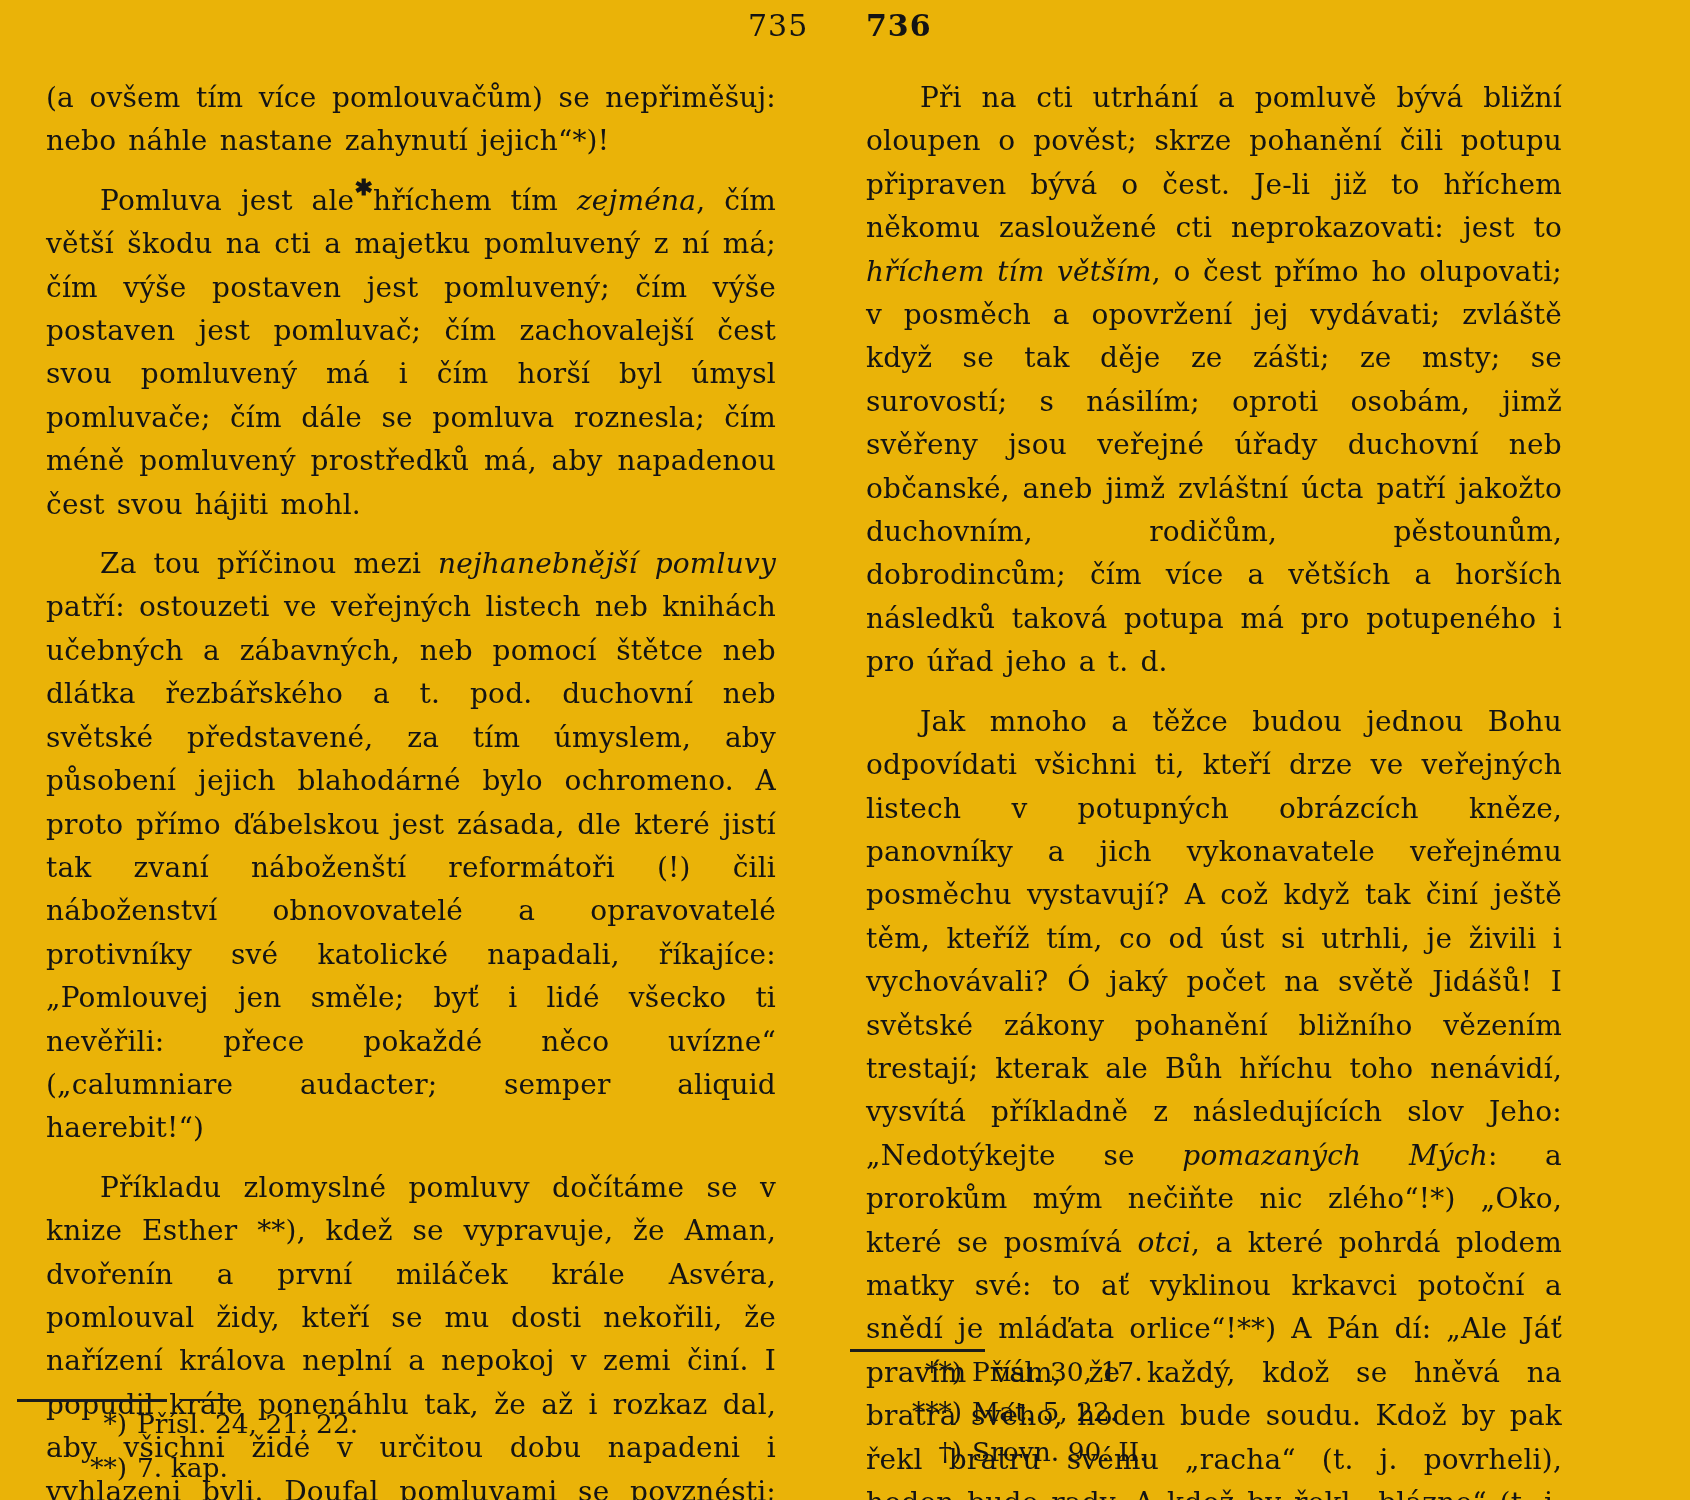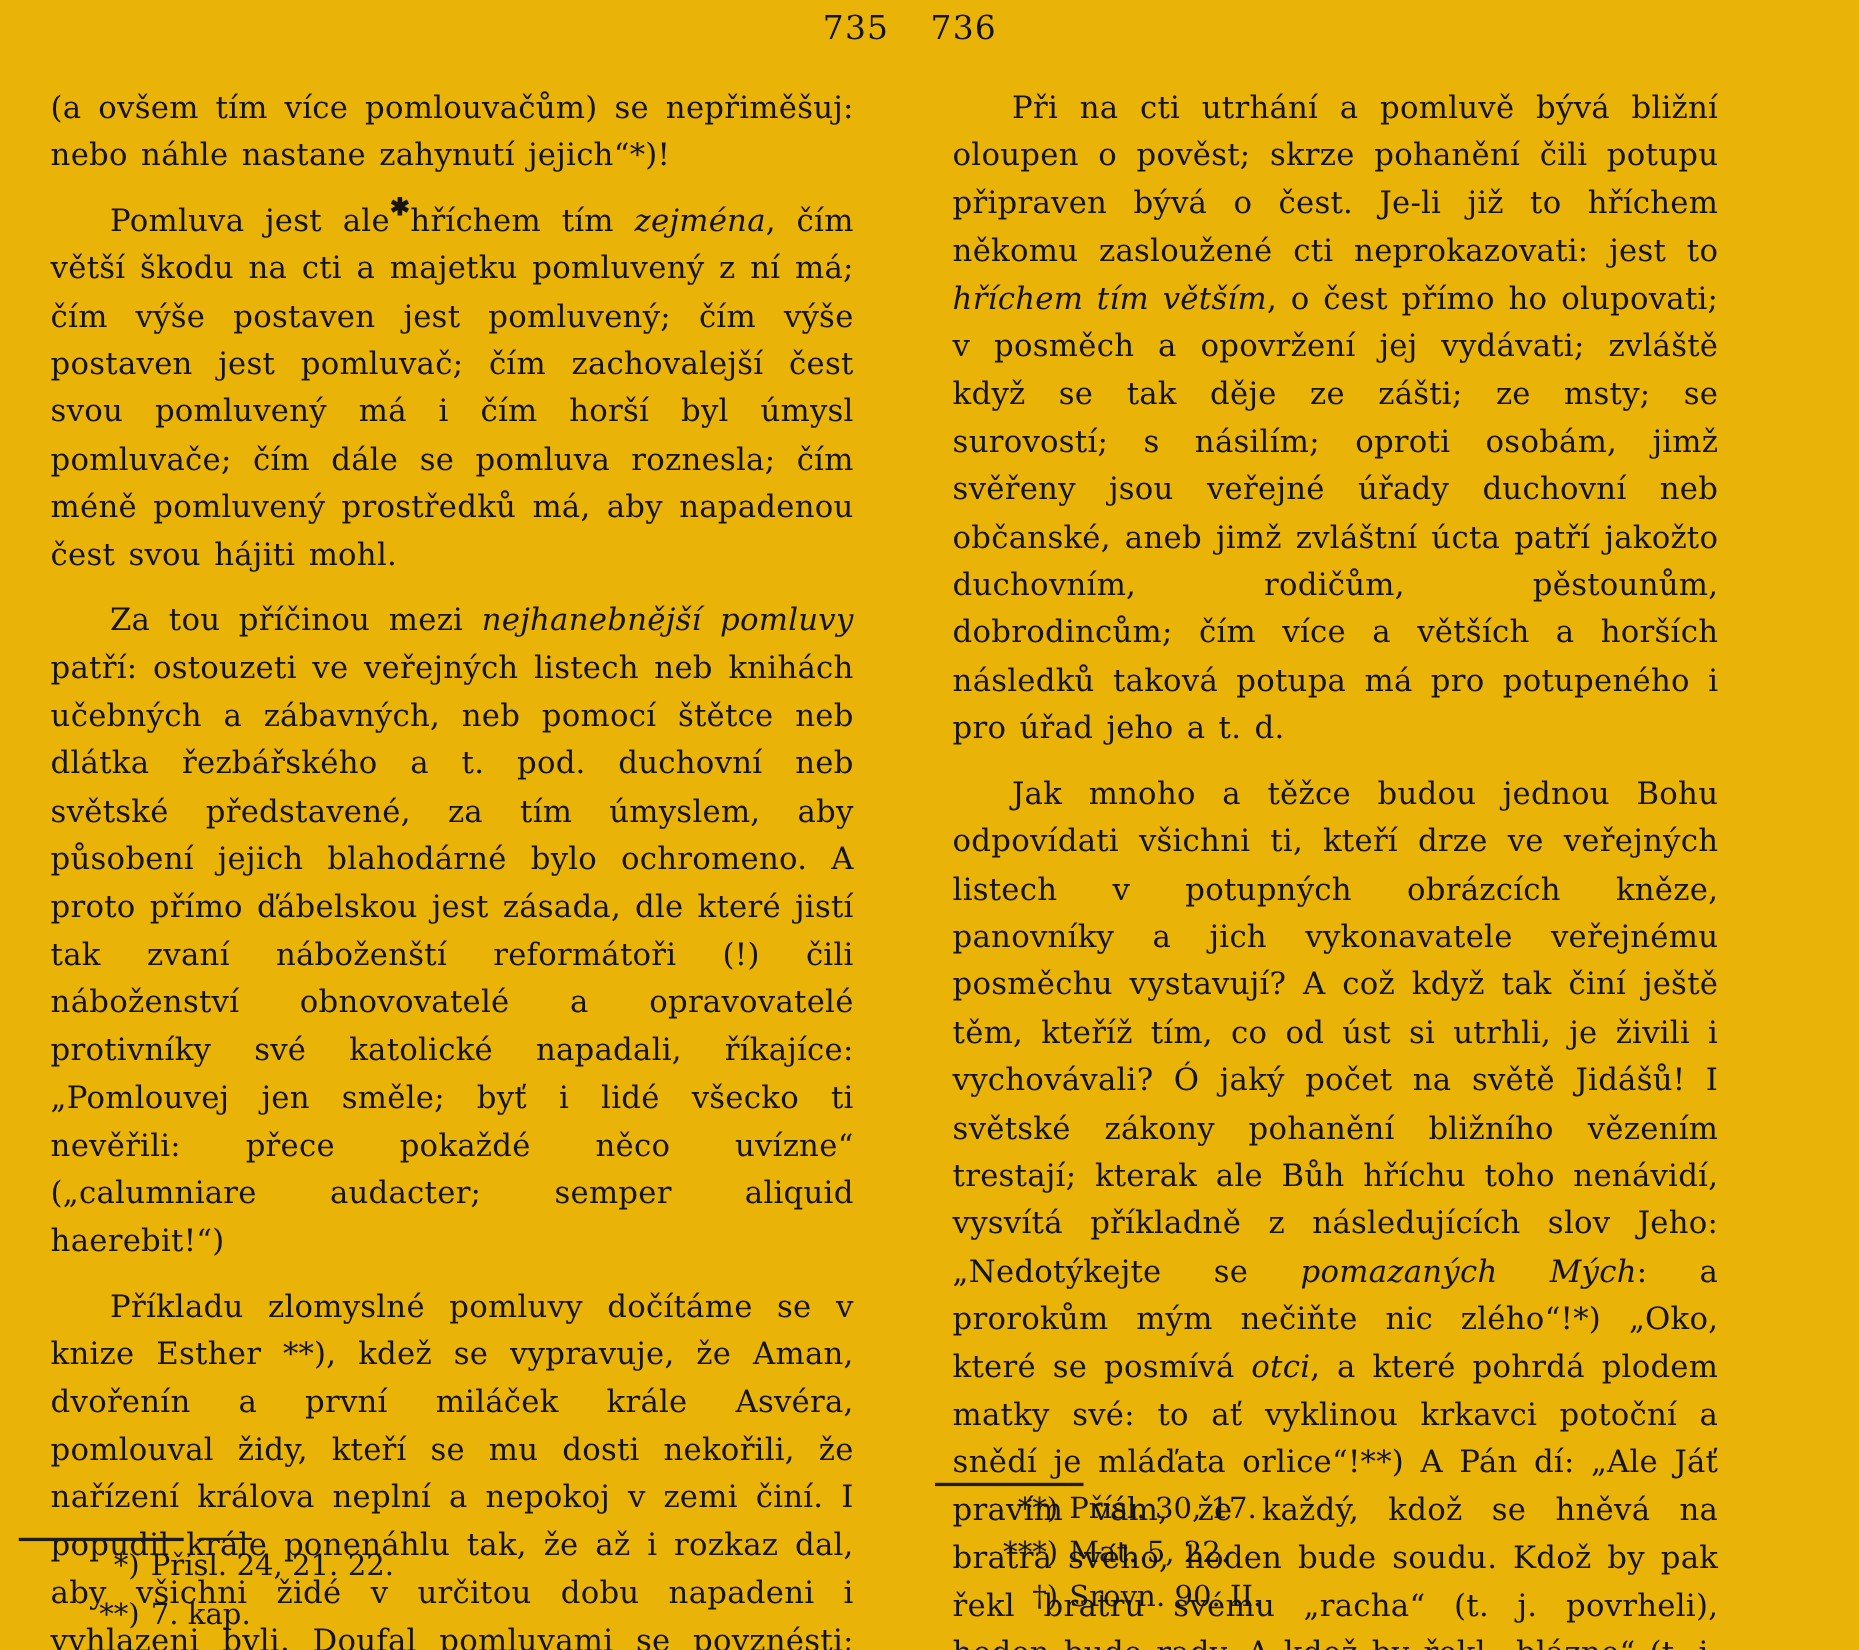--- a/index.html
+++ b/index.html
@@ -16,21 +16,21 @@
     font-family: "DejaVu Serif", "Liberation Serif", serif;
     overflow: hidden;
   }
   .pagenum {
     position: absolute;
     top: 8px;
     font-size: 30px;
     letter-spacing: 1px;
   }
   .pagenum.pn-left  { left: 748px; font-weight: 400; }
-  .pagenum.pn-right { left: 846px; font-weight: 400; }
+  .pagenum.pn-right { left: 866px; font-weight: 700; }
 
   .column {
     position: absolute;
     top: 60px;
     text-align: justify;
     font-size: 28px;
     line-height: 43.4px;
     word-spacing: 3px;
     letter-spacing: 0.2px;
   }

